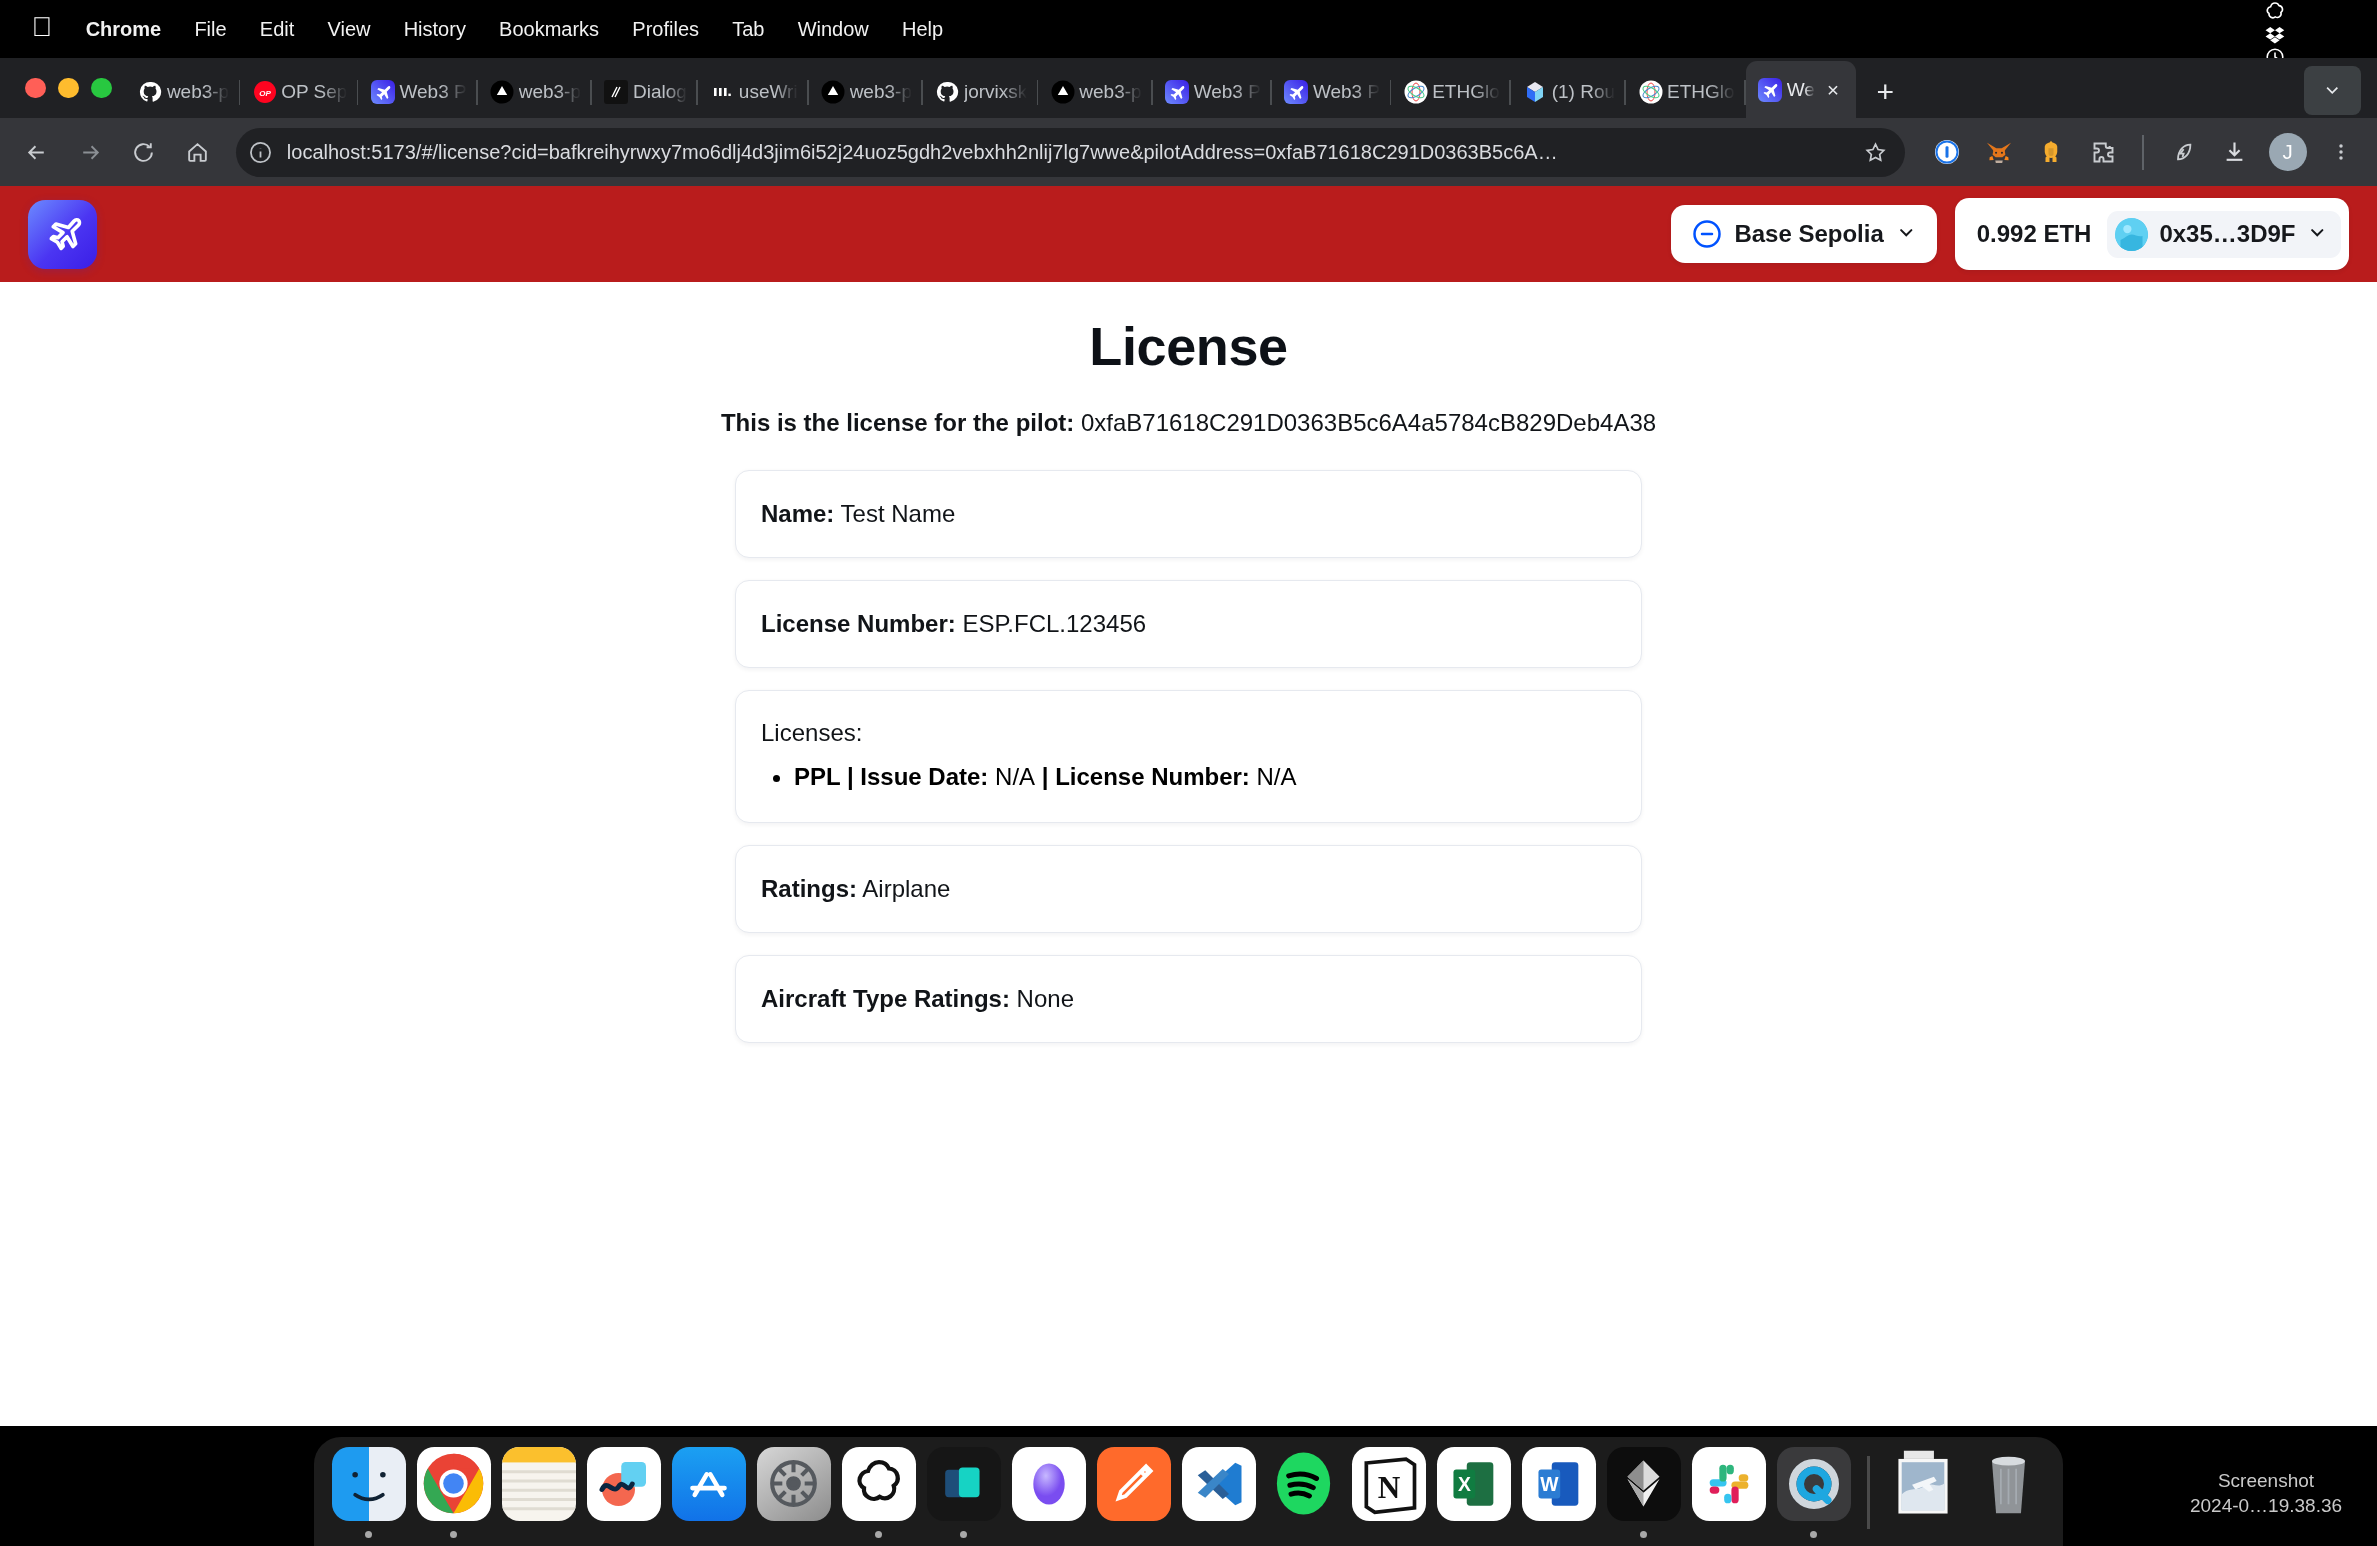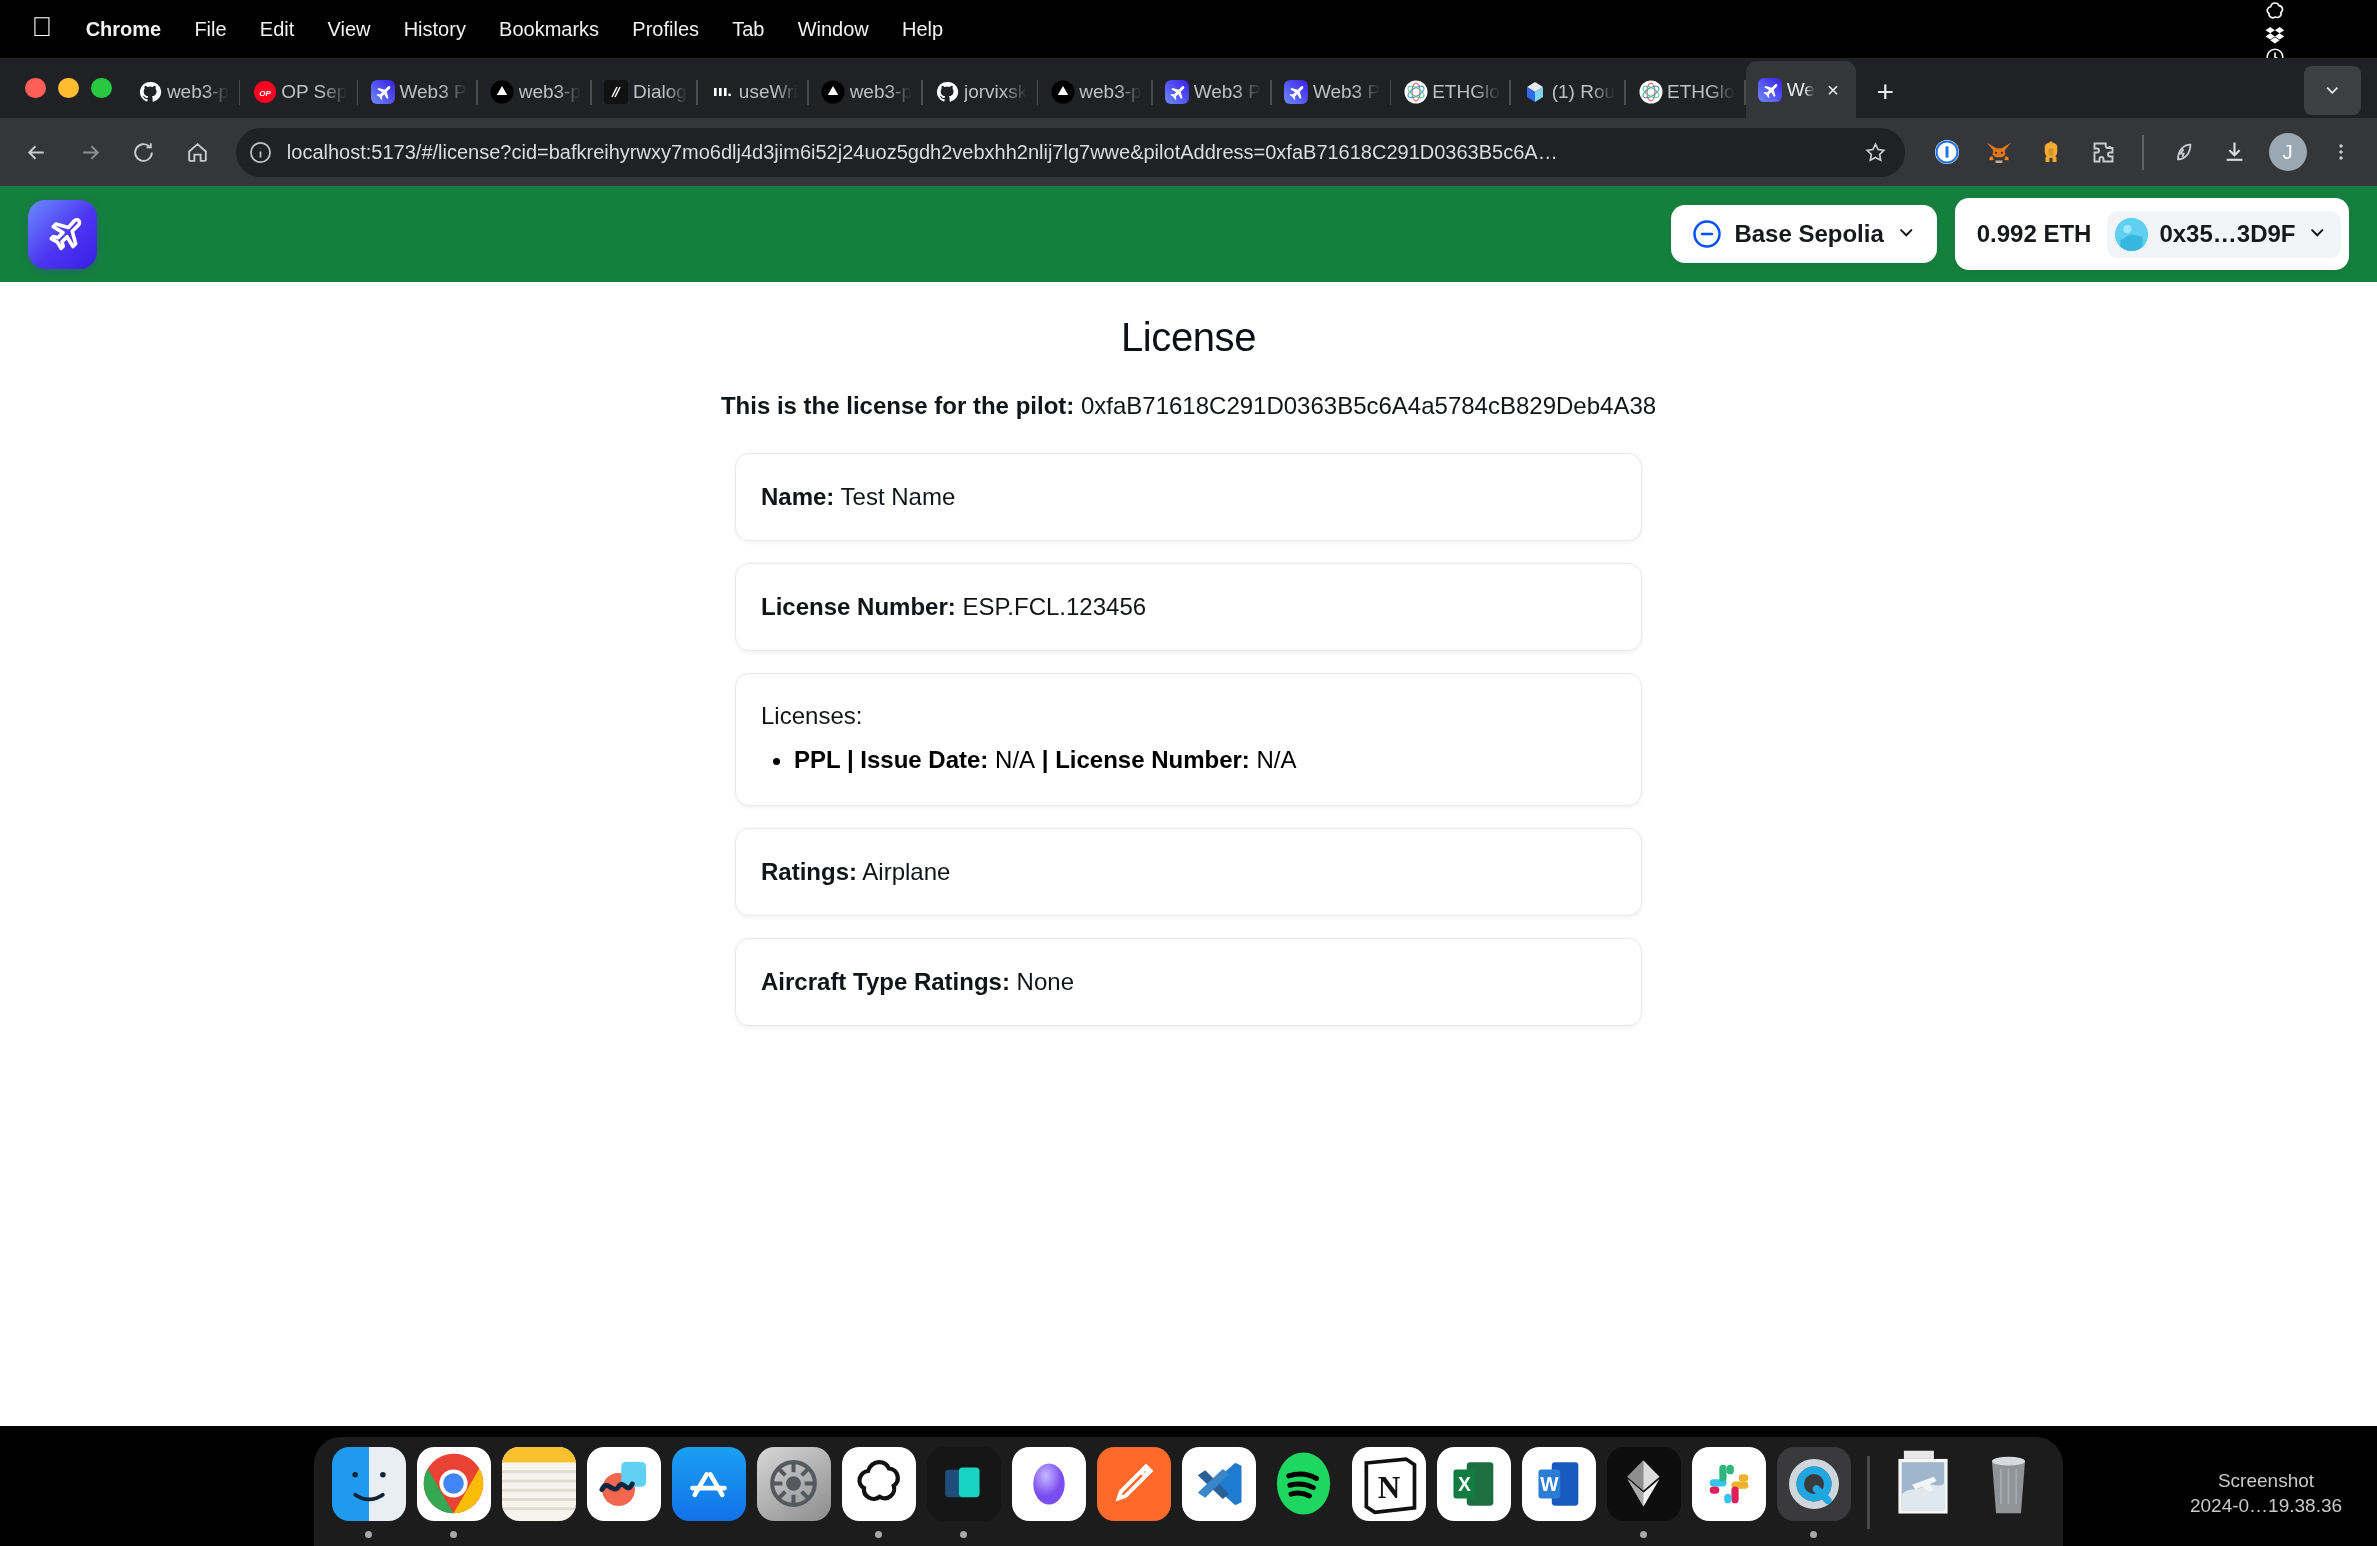--- a/index.html
+++ b/index.html
@@ -87,21 +87,21 @@
   .profile-chip {
     width: 38px; height: 38px; border-radius: 50%; background: #9aa8b3; color: #fff;
     font-size: 20.5px; display: flex; align-items: center; justify-content: center; margin: 0 6.3px;
   }
 
   
   .page {
     position: relative; background: #ffffff; height: 1305px; overflow: hidden;
   }
   .app-header {
-    height: 96px; background: #15803d; display: flex; align-items: center;
+    height: 96px; background: #b91c1c; display: flex; align-items: center;
     justify-content: space-between; padding: 0 28px;
   }
   .logo-tile {
     width: 69px; height: 69px; border-radius: 17.3px;
     background: linear-gradient(135deg, #6c8bff 0%, #4b35f2 55%, #3a1ee6 100%);
     display: flex; align-items: center; justify-content: center;
     box-shadow: 0 2.4px 8px rgba(60,40,200,.22);
   }
   .wallet-area { display: flex; align-items: center; gap: 17.3px; }
   .chain-pill {
@@ -121,21 +121,21 @@
   .avatar-blob {
     width: 33px; height: 33px; border-radius: 50%;
     background: radial-gradient(circle at 35% 30%, #9fe8ff 0%, #5ec8f0 45%, #2fb4e6 100%);
     display: flex; align-items: center; justify-content: center; overflow: hidden;
   }
   .acct-addr { font-size: 24px; font-weight: bold; color: #16181c; white-space: nowrap; }
   .caret { display: inline-block; }
 
   .content { padding-top: 33px; }
   h1.page-title {
-    text-align: center; font-size: 40px; font-weight: normal; color: #0d1117;
+    text-align: center; font-size: 54px; font-weight: bold; color: #0d1117;
     letter-spacing: -0.4px; margin-bottom: 32px;
   }
   .subtitle {
     text-align: center; font-size: 24px; color: #111418; margin-bottom: 33px;
   }
   .subtitle b { font-weight: bold; }
   .cards { width: 907px; margin: 0 auto; }
   .card {
     background: #ffffff; border: 1.6px solid #e6e9ef; border-radius: 14px;
     padding: 0 25px; margin-bottom: 22px;

